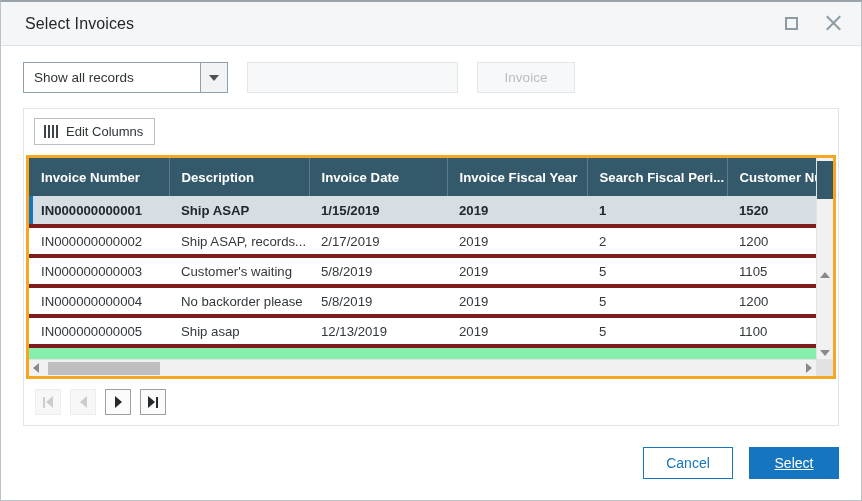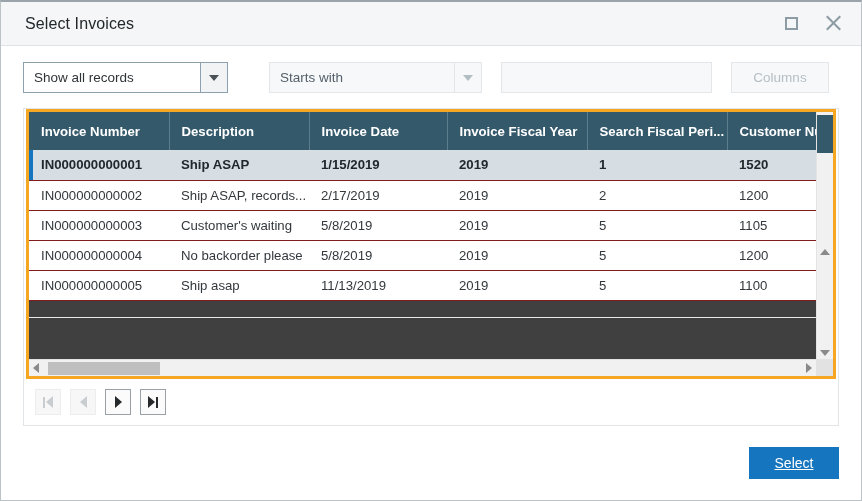--- a/index.html
+++ b/index.html
@@ -185,21 +185,21 @@
 
   
   .grid-box {
     position: relative;
     margin: 0 2px 0 2px;
     border: 3px solid #f5a623;
     flex: 1 1 auto;
     min-height: 0;
     display: flex;
     flex-direction: column;
-    background: #404040;
+    background: #86efac;
   }
 
   .grid-scroll-area {
     flex: 1 1 auto;
     display: flex;
     min-height: 0;
   }
   .grid-main {
     flex: 1 1 auto;
     min-width: 0;
@@ -226,21 +226,21 @@
     overflow: hidden;
     cursor: pointer;
   }
   table.grid th:last-child { border-right: none; }
 
   table.grid td {
     height: 30px;
     font-size: 13.2px;
     color: #32383c;
     padding: 0 0 0 12px;
-    border-bottom: 1px solid #7f1d1d;
+    border-bottom: 4px solid #7f1d1d;
     white-space: nowrap;
     overflow: hidden;
     text-overflow: ellipsis;
   }
 
   tr.row { background: #ffffff; cursor: pointer; }
   tr.row.selected { background: #d6dee4; }
   tr.row.selected td { font-weight: bold; color: #22282c; }
   tr.row td.first { position: relative; }
   tr.row.selected td.first::before {
@@ -410,34 +410,39 @@
 
     <div class="filterbar">
 
       <div class="combo primary">
         <div class="field">Show all records</div>
         <div class="arrow">
           <i></i>
         </div>
       </div>
 
-      <div class="combo muted">
-        <div class="field">Starts with</div>
-        <div class="arrow">
-          <i></i>
-        </div>
+
+      <input class="search-input" type="text" placeholder="" style="">
+
+      <button class="search-btn">Invoice</button>
+    </div>
+
+    <div class="grid-panel">
+
+      <div class="toolbar">
+        <button class="edit-columns">
+          <span class="cols-glyph">
+            <span></span>
+              <span></span>
+              <span></span>
+              <span></span>
+          </span>
+          <span>Edit Columns</span>
+        </button>
       </div>
-
-      <input class="search-input" type="text" placeholder="" style="">
-
-      <button class="search-btn">Columns</button>
-    </div>
-
-    <div class="grid-panel">
-
 
       <div class="grid-box">
 
         <div class="grid-scroll-area">
           <div class="grid-main">
             <table class="grid">
               <colgroup>
                 <col style="width:140px">
                 <col style="width:140px">
                 <col style="width:138px">
@@ -484,21 +489,21 @@
                   <td class="first">IN000000000004</td>
                   <td>No backorder please</td>
                   <td>5/8/2019</td>
                   <td>2019</td>
                   <td>5</td>
                   <td>1200</td>
                 </tr>
                 <tr class="row">
                   <td class="first">IN000000000005</td>
                   <td>Ship asap</td>
-                  <td>11/13/2019</td>
+                  <td>12/13/2019</td>
                   <td>2019</td>
                   <td>5</td>
                   <td>1100</td>
                 </tr>
                 <tr class="filler">
                   <td></td>
                     <td></td>
                   <td></td>
                     <td></td>
                   <td></td>
@@ -540,16 +545,17 @@
           <span class="pg-first">
             <span class="tri-r"></span>
               <span class="bar"></span>
           </span>
         </div>
       </div>
     </div>
   </div>
 
   <div class="footer">
+    <button class="btn cancel">Cancel</button>
     <button class="btn select">Select</button>
   </div>
 
 </div>
 
 </body></html>

